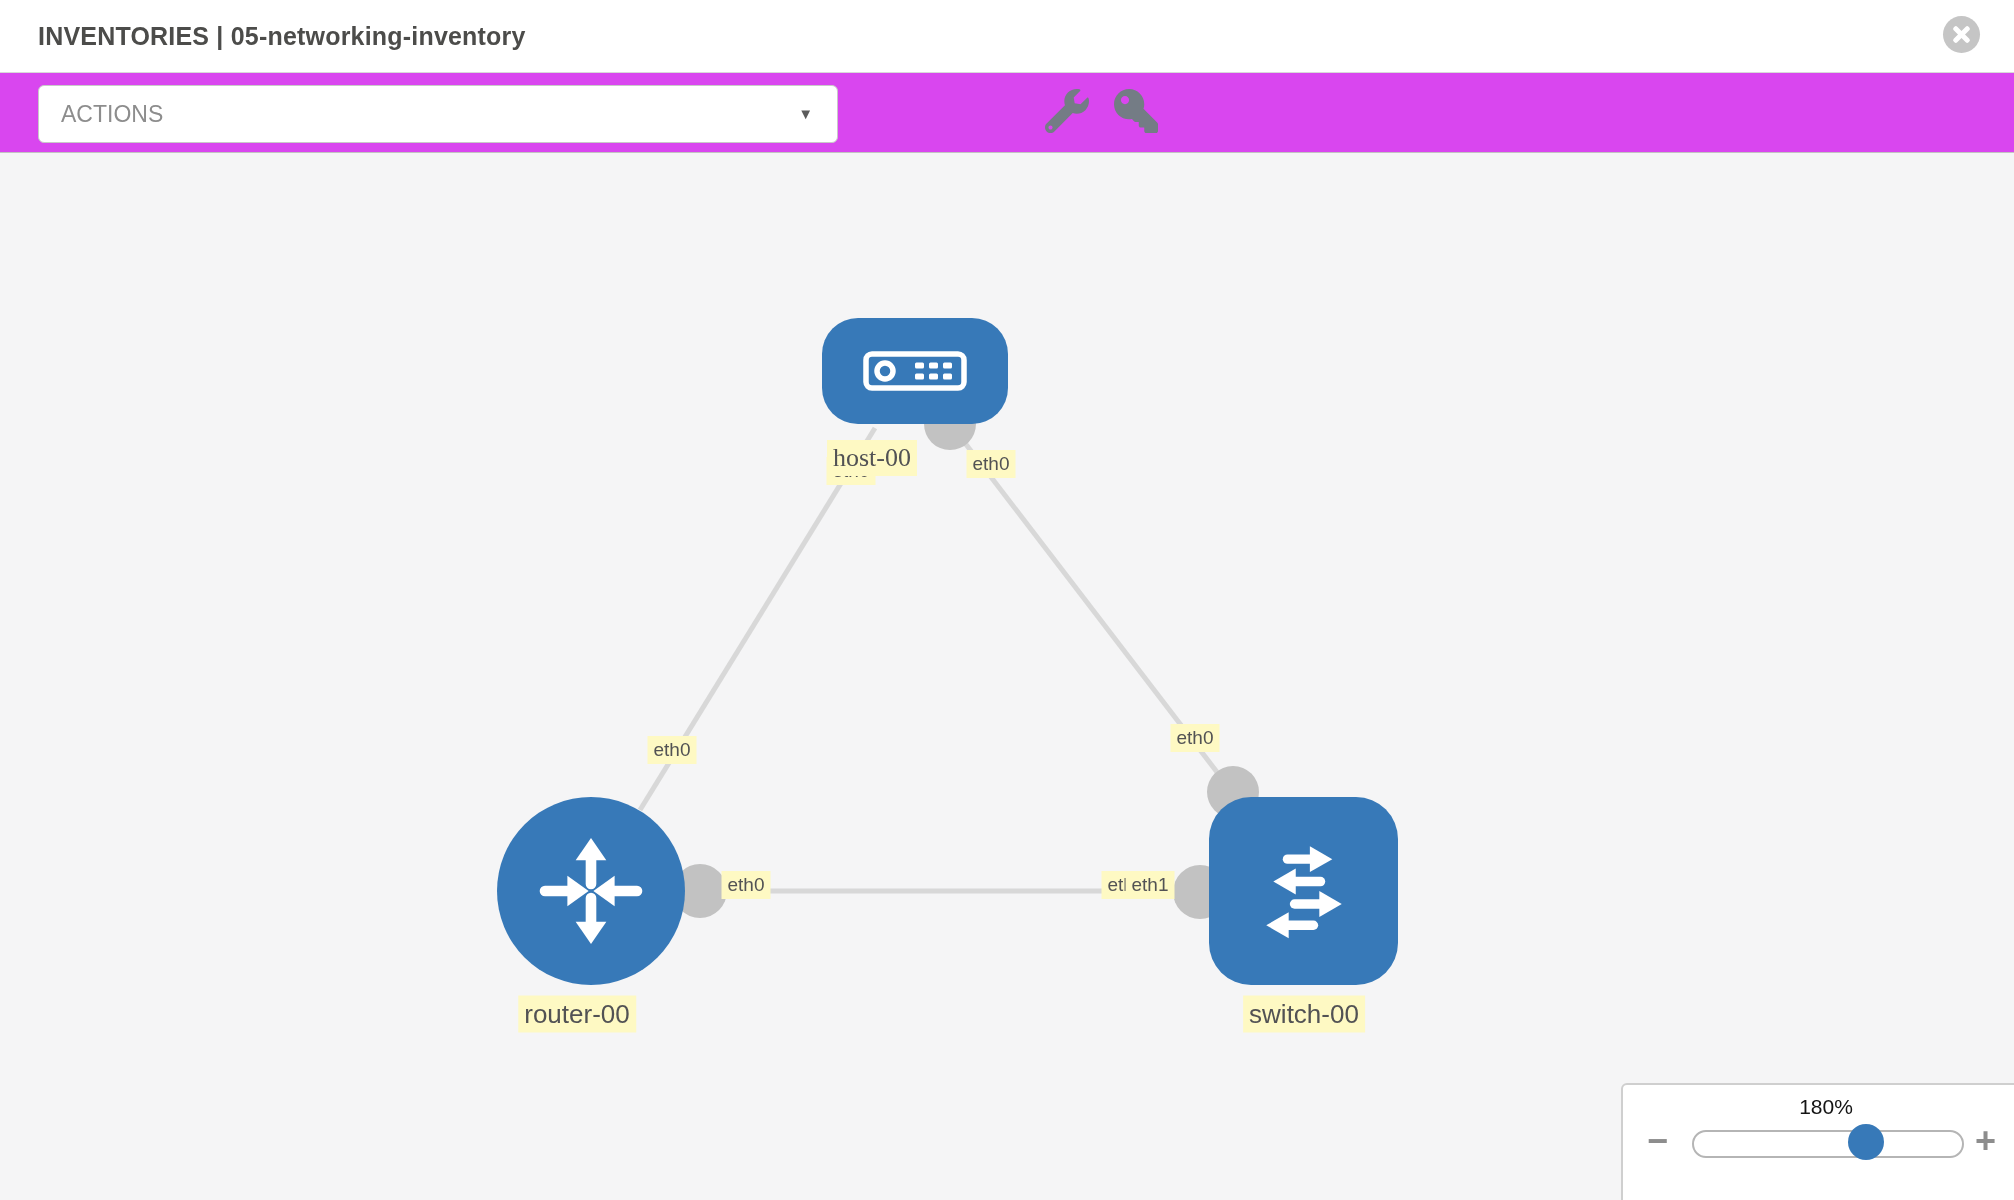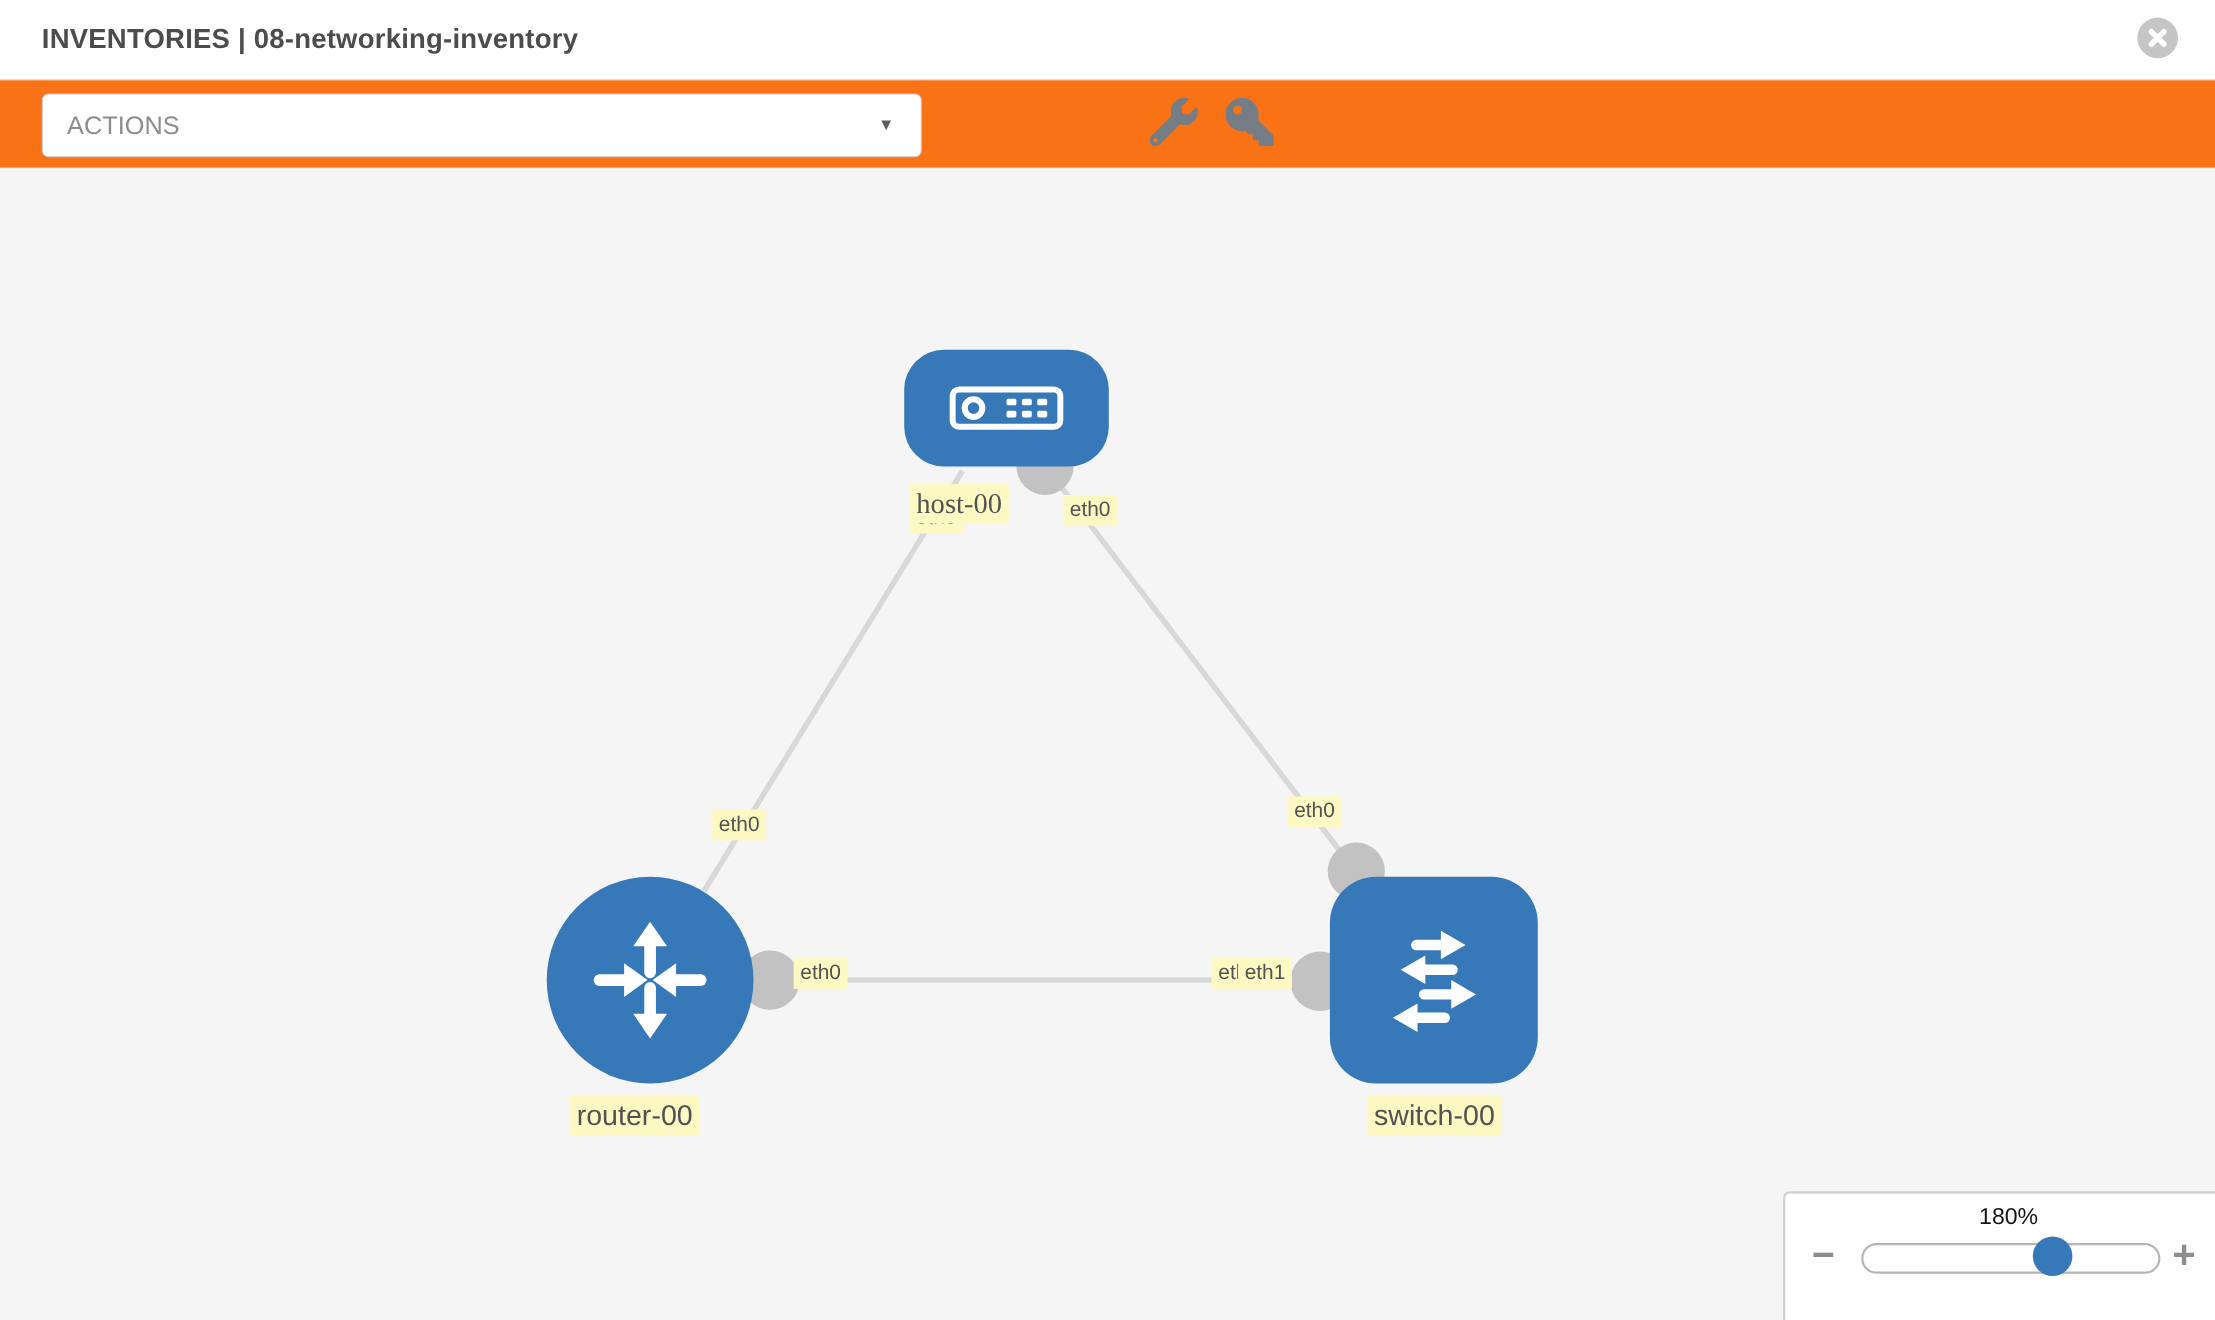--- a/index.html
+++ b/index.html
@@ -11,21 +11,21 @@
           border-bottom:1px solid #d9d9d9;}
   .header-title{position:absolute;left:38px;top:0;line-height:72px;font-size:25px;
                 font-weight:bold;color:#4c4c4a;letter-spacing:.2px;}
   .close-btn{position:absolute;left:1943px;top:16px;width:37px;height:37px;border-radius:50%;
              background:#c5c5c5;cursor:pointer;}
   .close-btn .bar{position:absolute;left:8px;top:16px;width:21px;height:5px;background:#ffffff;border-radius:2px;}
   .close-btn .bar.b1{transform:rotate(45deg);}
   .close-btn .bar.b2{transform:rotate(-45deg);}
 
   
-  .toolbar{position:absolute;left:0;top:73px;width:2014px;height:79px;background:#f97316;
+  .toolbar{position:absolute;left:0;top:73px;width:2014px;height:79px;background:#d946ef;
            border-bottom:1px solid #c3c3c3;}
   .select-box{position:absolute;top:12px;height:56px;background:#ffffff;border:1px solid #c9c9c9;
               border-radius:6px;cursor:pointer;}
   .select-box .sel-text{position:absolute;left:22px;top:0;line-height:56px;font-size:23px;color:#8d8d8d;}
   .caret{position:absolute;right:24px;top:0;line-height:56px;font-size:15px;color:#5c5c5c;}
   .caret::after{content:"\25BC";}
   .sel-actions{left:38px;width:798px;}
   .sel-search{left:1184px;width:796px;}
   .tool-icon{position:absolute;top:16px;width:44px;height:44px;cursor:pointer;}
   .tool-icon svg{width:100%;height:100%;}
@@ -71,21 +71,21 @@
               border:2px solid #b5b5b5;border-radius:14px;cursor:pointer;}
   .zoom-thumb{position:absolute;left:64%;top:-8px;width:36px;height:36px;margin-left:-18px;
               border-radius:50%;background:#3779B8;cursor:grab;}
 </style>
 </head>
 <body>
 
 <div id="app">
 
   <div class="header">
-    <div class="header-title">INVENTORIES | 08-networking-inventory</div>
+    <div class="header-title">INVENTORIES | 05-networking-inventory</div>
     <div class="close-btn">
       <span class="bar b1"></span>
       <span class="bar b2"></span>
     </div>
   </div>
 
   <div class="toolbar">
     <div class="select-box sel-actions">
       <span class="sel-text">ACTIONS</span>
       <span class="caret"></span>

